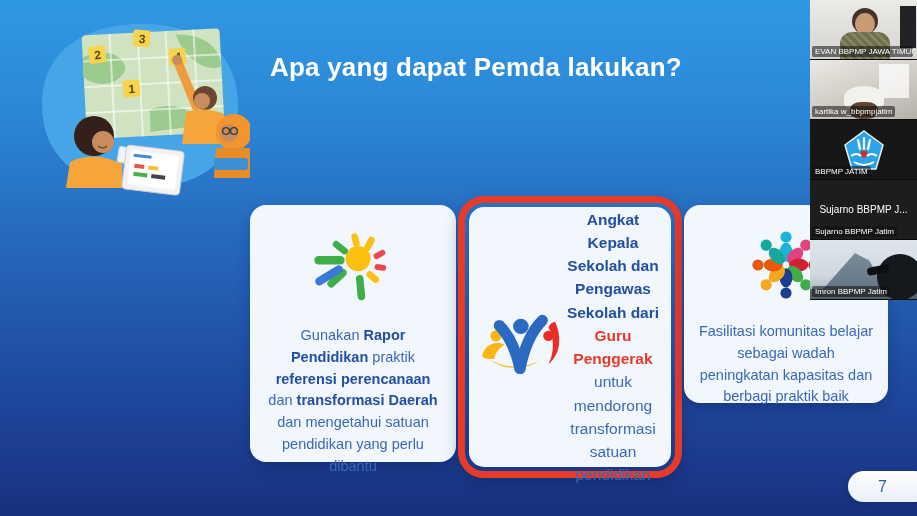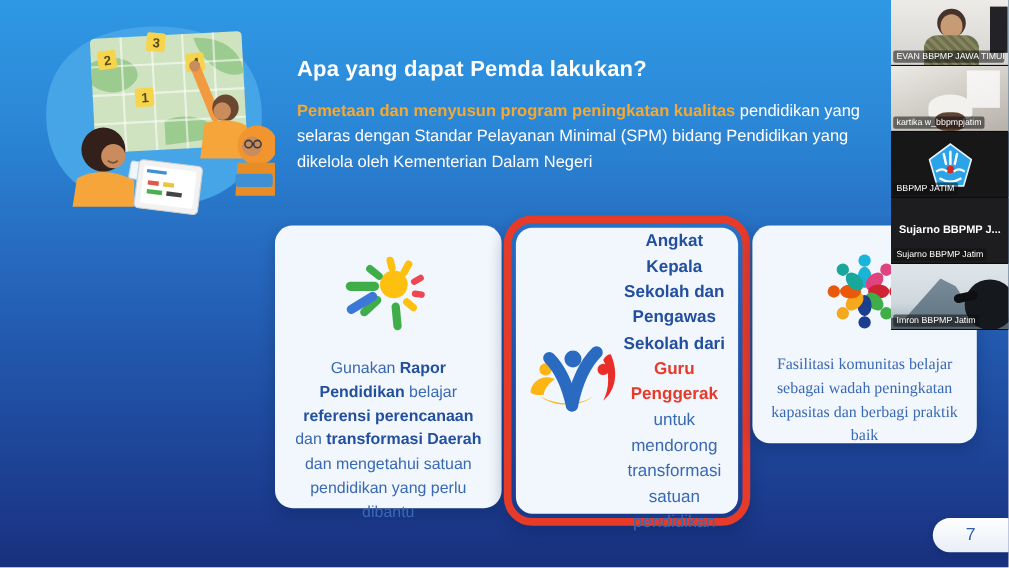--- a/index.html
+++ b/index.html
@@ -3,35 +3,35 @@
 <meta charset="utf-8">
 <style>
   * { margin:0; padding:0; box-sizing:border-box; }
   html,body { width:917px; height:516px; font-family:"Liberation Sans", sans-serif; }
   .stage {
     position:relative; width:917px; height:516px; overflow:hidden;
     background:linear-gradient(180deg,#2f98e4 0%,#2b89d8 20%,#2669be 46%,#1f4ca0 72%,#1c3a8c 90%,#18307c 100%);
   }
   
   .header { position:absolute; left:270px; top:52px; width:545px; color:#fff; }
-  .title { font-size:20px; font-weight:bold; letter-spacing:.2px; }
+  .title { font-size:26px; font-weight:bold; letter-spacing:.2px; }
   .subtitle { margin-top:14px; font-size:15px; line-height:1.55; font-weight:500; }
   .subtitle .hl { color:#f2a935; font-weight:bold; }
   
   .illustration { position:absolute; left:28px; top:10px; width:222px; height:188px; }
   
   .card {
     position:absolute; background:#f1f7fd; border-radius:16px;
     box-shadow:0 6px 14px rgba(8,30,80,.30);
     display:flex; flex-direction:column; align-items:center;
     padding:20px 12px 12px 12px; text-align:center;
   }
   .card-1 { left:32px;  top:205px; width:206px; height:250px; }
   .card-2 { left:250px; top:205px; width:206px; height:257px; }
-  .card-4 { left:684px; top:205px; width:204px; height:198px;font-family:Liberation Serif, serif; }
+  .card-4 { left:684px; top:205px; width:204px; height:198px; }
   .ring {
     position:absolute; left:458px; top:196px; width:224px; height:282px;
     border:7px solid #e73b2a; border-radius:26px; padding:4px; background:transparent;
     box-shadow:0 6px 14px rgba(8,30,80,.30);
   }
   .card-3 {
     position:relative; left:0; top:0; width:100%; height:100%;
     background:#f1f7fd; border-radius:15px; box-shadow:none;
     display:flex; flex-direction:row; align-items:center;
     padding:16px 8px 8px 8px; text-align:center;
@@ -66,21 +66,21 @@
   .t-evan .head { position:absolute; left:42px; top:8px; width:26px; height:26px; border-radius:50%; background:#47322a; }
   .t-evan .face { position:absolute; left:45px; top:13px; width:20px; height:22px; border-radius:50%; background:#c79b73; }
   .t-evan .body { position:absolute; left:30px; top:32px; width:50px; height:30px; border-radius:12px 12px 0 0;
                   background:repeating-linear-gradient(45deg,#6f6f4e 0 3px,#84855f 3px 6px); }
   .t-logo { background:#171717; display:flex; align-items:center; justify-content:center; }
   .t-kartika { background:linear-gradient(160deg,#eceae5,#b6b1a9); }
   .t-kartika .window { position:absolute; right:8px; top:4px; width:30px; height:34px; background:rgba(255,255,255,.75); }
   .t-kartika .cap { position:absolute; left:34px; top:26px; width:40px; height:22px; border-radius:50% 50% 20% 20%; background:#f2f1ee; }
   .t-kartika .face2 { position:absolute; left:40px; top:42px; width:28px; height:17px; border-radius:40%; background:#5f4433; }
   .t-name { background:#1d1d1f; display:flex; align-items:center; justify-content:center; }
-  .t-name .center-name { color:#fff; font-weight:bold; font-size:10px; }
+  .t-name .center-name { color:#fff; font-weight:normal; font-size:10px; }
   .t-imron { background:linear-gradient(180deg,#dfe6ea 0%,#cfd8de 60%,#9aa8b1 100%);text-align:center; }
   .t-imron .mountain { position:absolute; left:0; top:8px; width:107px; height:51px;
       background:linear-gradient(180deg,#7c8e9b,#5f7280); clip-path:polygon(4% 100%,42% 10%,55% 24%,78% 100%); }
   .t-imron .ground { position:absolute; left:0; bottom:0; width:107px; height:10px; background:#55616b; }
   .t-imron .capman { position:absolute; right:-6px; top:14px; width:46px; height:46px; border-radius:50%; background:#15181c; }
   .t-imron .brim { position:absolute; right:28px; top:26px; width:22px; height:8px; border-radius:4px; background:#0d0f12; transform:rotate(-12deg); }
 </style>
 </head>
 <body>
 
@@ -151,41 +151,40 @@
         <rect x="106" y="156" width="10" height="4" fill="#e2574c"></rect>
           <rect x="120" y="156" width="10" height="4" fill="#f0c33c"></rect>
         <rect x="106" y="164" width="14" height="4" fill="#4caf50"></rect>
           <rect x="124" y="164" width="14" height="4" fill="#444"></rect>
       </g>
     </svg>
   </div>
 
   <div class="header">
     <div class="title">Apa yang dapat Pemda lakukan?</div>
-    <div class="subtitle"><span class="hl">Pemetaan dan menyusun program peningkatan kualitas</span><span> pendidikan yang selaras dengan Standar Pelayanan Minimal (SPM) bidang Pendidikan yang dikelola oleh Kementerian Dalam Negeri</span></div>
   </div>
 
 
   <div class="card card-2">
     <div class="icon-box">
       <svg viewBox="0 0 100 100" width="84" height="84">
         <circle cx="56" cy="40" r="15" fill="#fdc010"></circle>
         <line x1="52" y1="14" x2="54" y2="22" stroke="#fdc010" stroke-width="8" stroke-linecap="round"></line>
         <line x1="72" y1="18" x2="67" y2="27" stroke="#fdc010" stroke-width="8" stroke-linecap="round"></line>
         <line x1="85" y1="33" x2="78" y2="37" stroke="#ee4752" stroke-width="7" stroke-linecap="round"></line>
         <line x1="86" y1="51" x2="79" y2="50" stroke="#ee4752" stroke-width="7" stroke-linecap="round"></line>
         <line x1="77" y1="65" x2="70" y2="59" stroke="#fdc010" stroke-width="8" stroke-linecap="round"></line>
         <line x1="58" y1="64" x2="60" y2="85" stroke="#3fae49" stroke-width="9" stroke-linecap="round"></line>
         <line x1="38" y1="57" x2="24" y2="70" stroke="#3fae49" stroke-width="9" stroke-linecap="round"></line>
         <line x1="10" y1="67" x2="33" y2="53" stroke="#3c78d8" stroke-width="10" stroke-linecap="round"></line>
         <line x1="9" y1="42" x2="35" y2="42" stroke="#3fae49" stroke-width="10" stroke-linecap="round"></line>
         <line x1="30" y1="23" x2="40" y2="31" stroke="#3fae49" stroke-width="8" stroke-linecap="round"></line>
       </svg>
     </div>
-    <div class="card-body"><span>Gunakan </span><b>Rapor Pendidikan</b><span> belajar </span><b>referensi perencanaan</b><span> dan </span><b>transformasi Daerah</b><span> dan mengetahui satuan pendidikan yang perlu dibantu</span></div>
+    <div class="card-body"><span>Gunakan </span><b>Rapor Pendidikan</b><span> praktik </span><b>referensi perencanaan</b><span> dan </span><b>transformasi Daerah</b><span> dan mengetahui satuan pendidikan yang perlu dibantu</span></div>
   </div>
 
   <div class="ring">
     <div class="card card-3">
       <div class="icon-box">
         <svg viewBox="0 0 100 84" width="86" height="74">
           <path d="M6 60 C8 47 20 41 32 46 C26 50 21 56 20 63 C15 63 9 63 6 60 Z" fill="#fdb515"></path>
           <path d="M16 64 C30 76 60 77 74 63 C62 74 34 75 16 64 Z" fill="#fdb515"></path>
           <circle cx="22" cy="36" r="6.5" fill="#fdb515"></circle>
           <path d="M50 74 C46 56 38 36 26 24" stroke="#2a6ac0" stroke-width="13" stroke-linecap="round" fill="none"></path>

